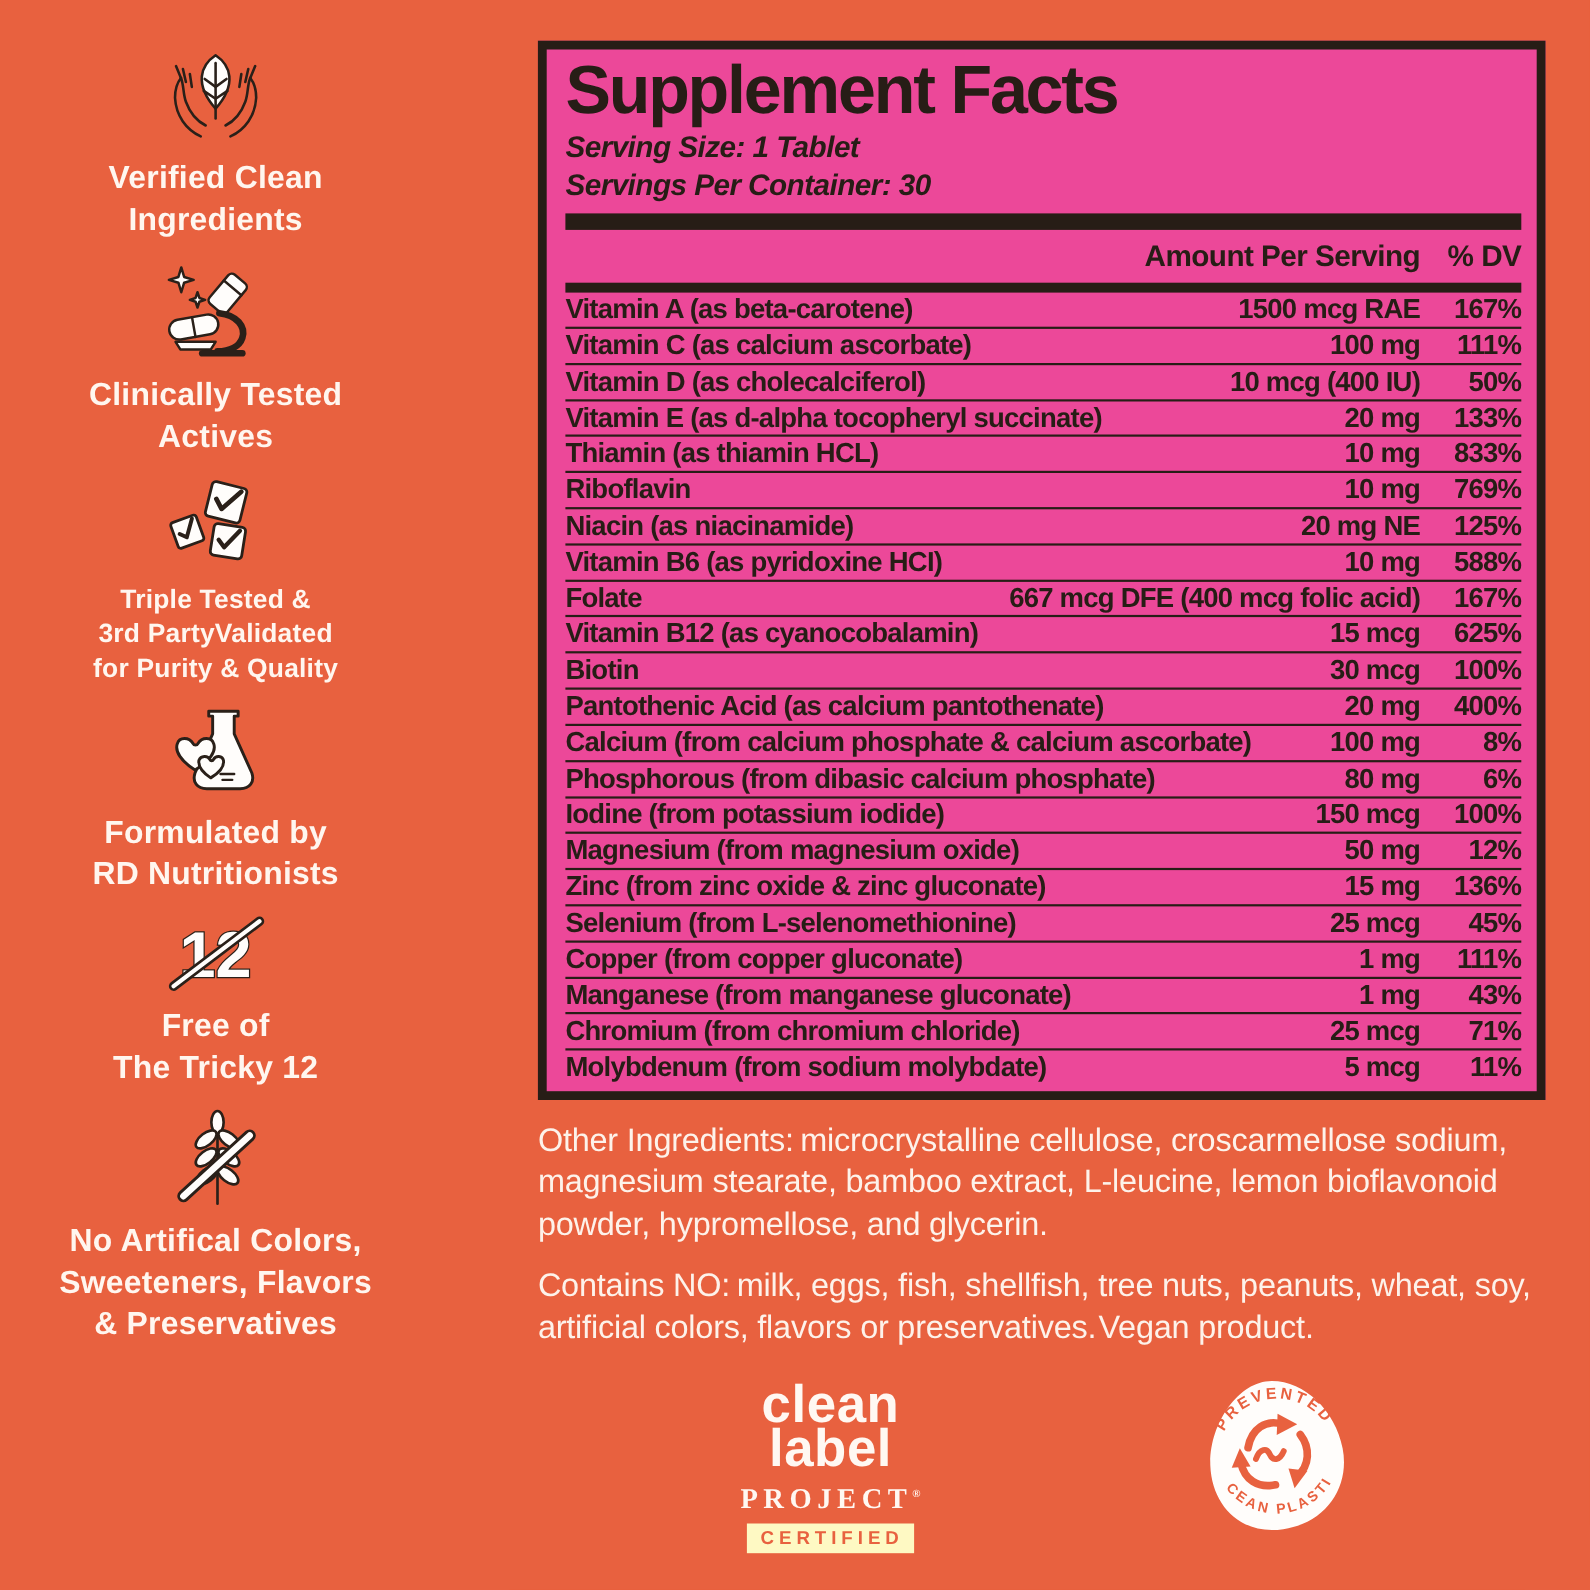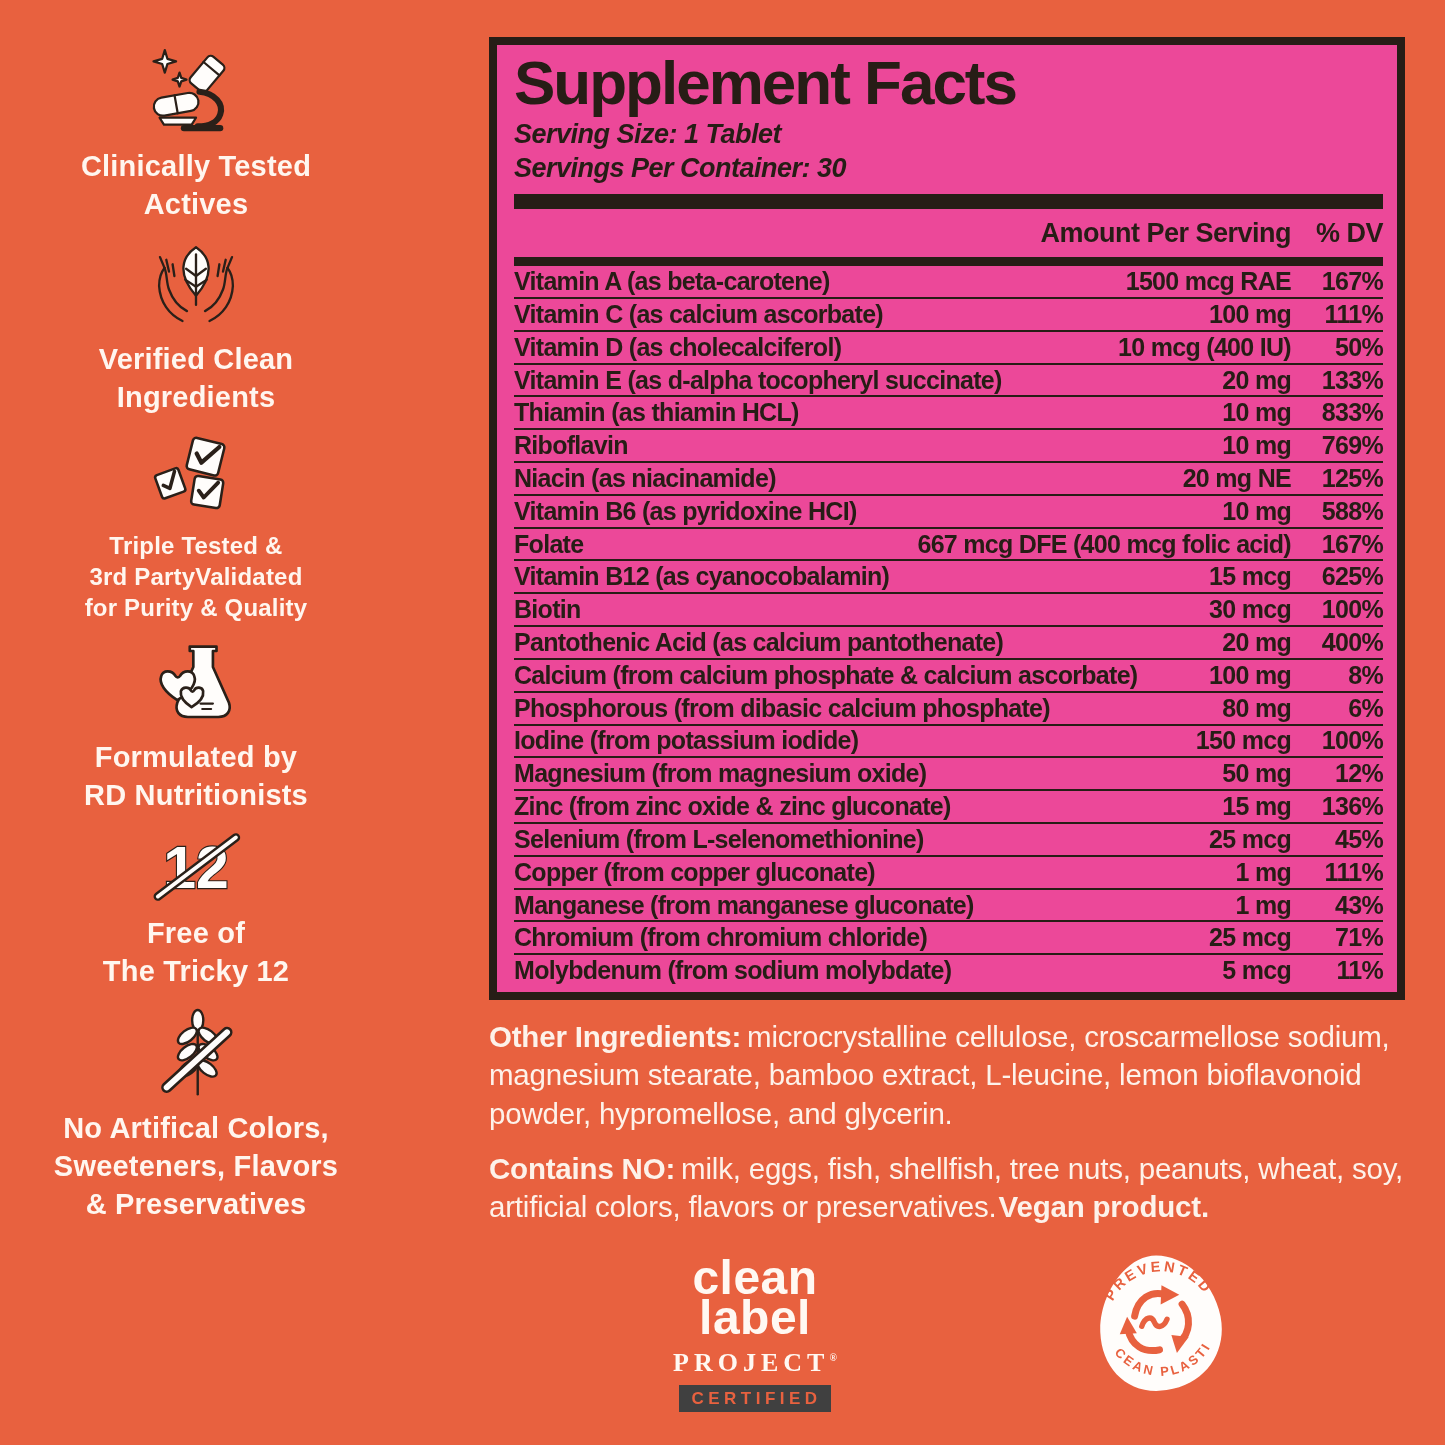--- a/index.html
+++ b/index.html
@@ -42,67 +42,43 @@
   .row{flex:1;display:flex;align-items:center;font-size:25px;font-weight:bold;letter-spacing:-.7px;}
   .row + .row{border-top:2px solid var(--ink);}
   .row .nm{white-space:nowrap;}
   .row .amt{margin-left:auto;white-space:nowrap;}
   .row .dv{width:92px;text-align:right;flex:none;}
   
   .para{
     position:absolute;left:489px;width:918px;margin:0;color:#FDF2EA;
     font-size:29.5px;line-height:1.3;letter-spacing:-.2px;font-weight:normal;
   }
-  .para strong{font-weight:bold;margin-right:6px;}
+  .para strong{font-weight:normal;margin-right:6px;}
   .para strong.tail{margin-right:12px;margin-left:2px;}
   .para-other{top:1018px;}
   .para-contains{top:1150px;}
   
   .clp{position:absolute;left:645px;top:1258px;width:220px;text-align:center;color:#FFF8F2;}
   .clp-word{font-size:48px;font-weight:bold;line-height:.84;letter-spacing:.5px;}
   .clp-project{font-family:"Liberation Serif",serif;font-size:26px;font-weight:bold;letter-spacing:5px;margin-top:9px;}
   .clp-project sup{font-size:10px;letter-spacing:0;}
   .clp-cert{
-    display:inline-block;margin-top:7px;background:#404040;color:var(--orange);
+    display:inline-block;margin-top:7px;background:#fef9c3;color:var(--orange);
     font-size:17px;font-weight:bold;letter-spacing:4.5px;padding:4px 9px 3px 12px;
   }
   
   .pop{position:absolute;left:1086px;top:1250px;}
   .pop text{font-weight:bold;letter-spacing:2.5px;fill:var(--orange);}
 </style>
 </head>
 <body>
 
 <div class="canvas">
 
   <aside class="sidebar">
-
-    <div class="claim">
-      <svg class="icon" width="104" height="96" viewBox="0 0 120 100">
-        <g stroke="#2A2019" stroke-width="2.6" stroke-linecap="round" stroke-linejoin="round" fill="#FFFDFB">
-          <path d="M24,4 L27,14 L37,17 L27,20 L24,30 L21,20 L11,17 L21,14 Z"></path>
-          <path d="M41,30 L43,36 L49,38 L43,40 L41,46 L39,40 L33,38 L39,36 Z"></path>
-          <g transform="rotate(40 74 30)">
-            <rect x="62" y="12" width="24" height="40" rx="5"></rect>
-            <line x1="62" y1="24" x2="86" y2="24"></line>
-          </g>
-          <path d="M64,52 C82,54 92,66 88,78 C85,87 75,92 62,92" fill="none" stroke-width="7"></path>
-          <line x1="46" y1="94" x2="88" y2="94" stroke-width="7"></line>
-          <path d="M18,82 L60,82 L55,90 L23,90 Z"></path>
-          <g transform="rotate(-10 37 66)">
-            <rect x="11" y="56" width="52" height="21" rx="10.5"></rect>
-            <line x1="37" y1="56" x2="37" y2="77"></line>
-          </g>
-        </g>
-      </svg>
-      <div class="claim-text">
-        <div>Clinically Tested</div>
-        <div>Actives</div>
-      </div>
-    </div>
 
     <div class="claim">
       <svg class="icon" width="108" height="92" viewBox="0 0 120 96">
         <g stroke="#2A2019" stroke-width="2.6" stroke-linecap="round" stroke-linejoin="round">
           <path d="M60,6 C75,16 82,35 60,60 C38,35 45,16 60,6 Z" fill="#FFFDFB"></path>
           <path d="M60,14 L60,70" fill="none"></path>
           <path d="M49,30 L60,38 L71,30" fill="none"></path>
           <path d="M48,42 L60,50 L72,42" fill="none"></path>
           <g fill="none">
             <path d="M45,88 C30,81 20,67 19,49 C19,41 21,34 25,29"></path>
@@ -116,20 +92,44 @@
             <path d="M95,29 L100,17"></path>
               <path d="M90,33 L93,20"></path>
               <path d="M84,38 L86,25"></path>
             <path d="M95,29 C92,36 93,45 90,53 C86,64 80,72 70,77"></path>
           </g>
         </g>
       </svg>
       <div class="claim-text">
         <div>Verified Clean</div>
         <div>Ingredients</div>
+      </div>
+    </div>
+
+    <div class="claim">
+      <svg class="icon" width="104" height="96" viewBox="0 0 120 100">
+        <g stroke="#2A2019" stroke-width="2.6" stroke-linecap="round" stroke-linejoin="round" fill="#FFFDFB">
+          <path d="M24,4 L27,14 L37,17 L27,20 L24,30 L21,20 L11,17 L21,14 Z"></path>
+          <path d="M41,30 L43,36 L49,38 L43,40 L41,46 L39,40 L33,38 L39,36 Z"></path>
+          <g transform="rotate(40 74 30)">
+            <rect x="62" y="12" width="24" height="40" rx="5"></rect>
+            <line x1="62" y1="24" x2="86" y2="24"></line>
+          </g>
+          <path d="M64,52 C82,54 92,66 88,78 C85,87 75,92 62,92" fill="none" stroke-width="7"></path>
+          <line x1="46" y1="94" x2="88" y2="94" stroke-width="7"></line>
+          <path d="M18,82 L60,82 L55,90 L23,90 Z"></path>
+          <g transform="rotate(-10 37 66)">
+            <rect x="11" y="56" width="52" height="21" rx="10.5"></rect>
+            <line x1="37" y1="56" x2="37" y2="77"></line>
+          </g>
+        </g>
+      </svg>
+      <div class="claim-text">
+        <div>Clinically Tested</div>
+        <div>Actives</div>
       </div>
     </div>
 
     <div class="claim">
       <svg class="icon" width="102" height="90" viewBox="0 0 120 100">
         <g stroke="#2A2019" stroke-width="3" stroke-linecap="round" stroke-linejoin="round" fill="#FFFDFB">
           <g transform="rotate(14 70 28)">
             <rect x="52" y="8" width="38" height="38" rx="4"></rect>
             <path d="M60,26 L68,35 L84,12" fill="none" stroke-width="5"></path>
           </g>

